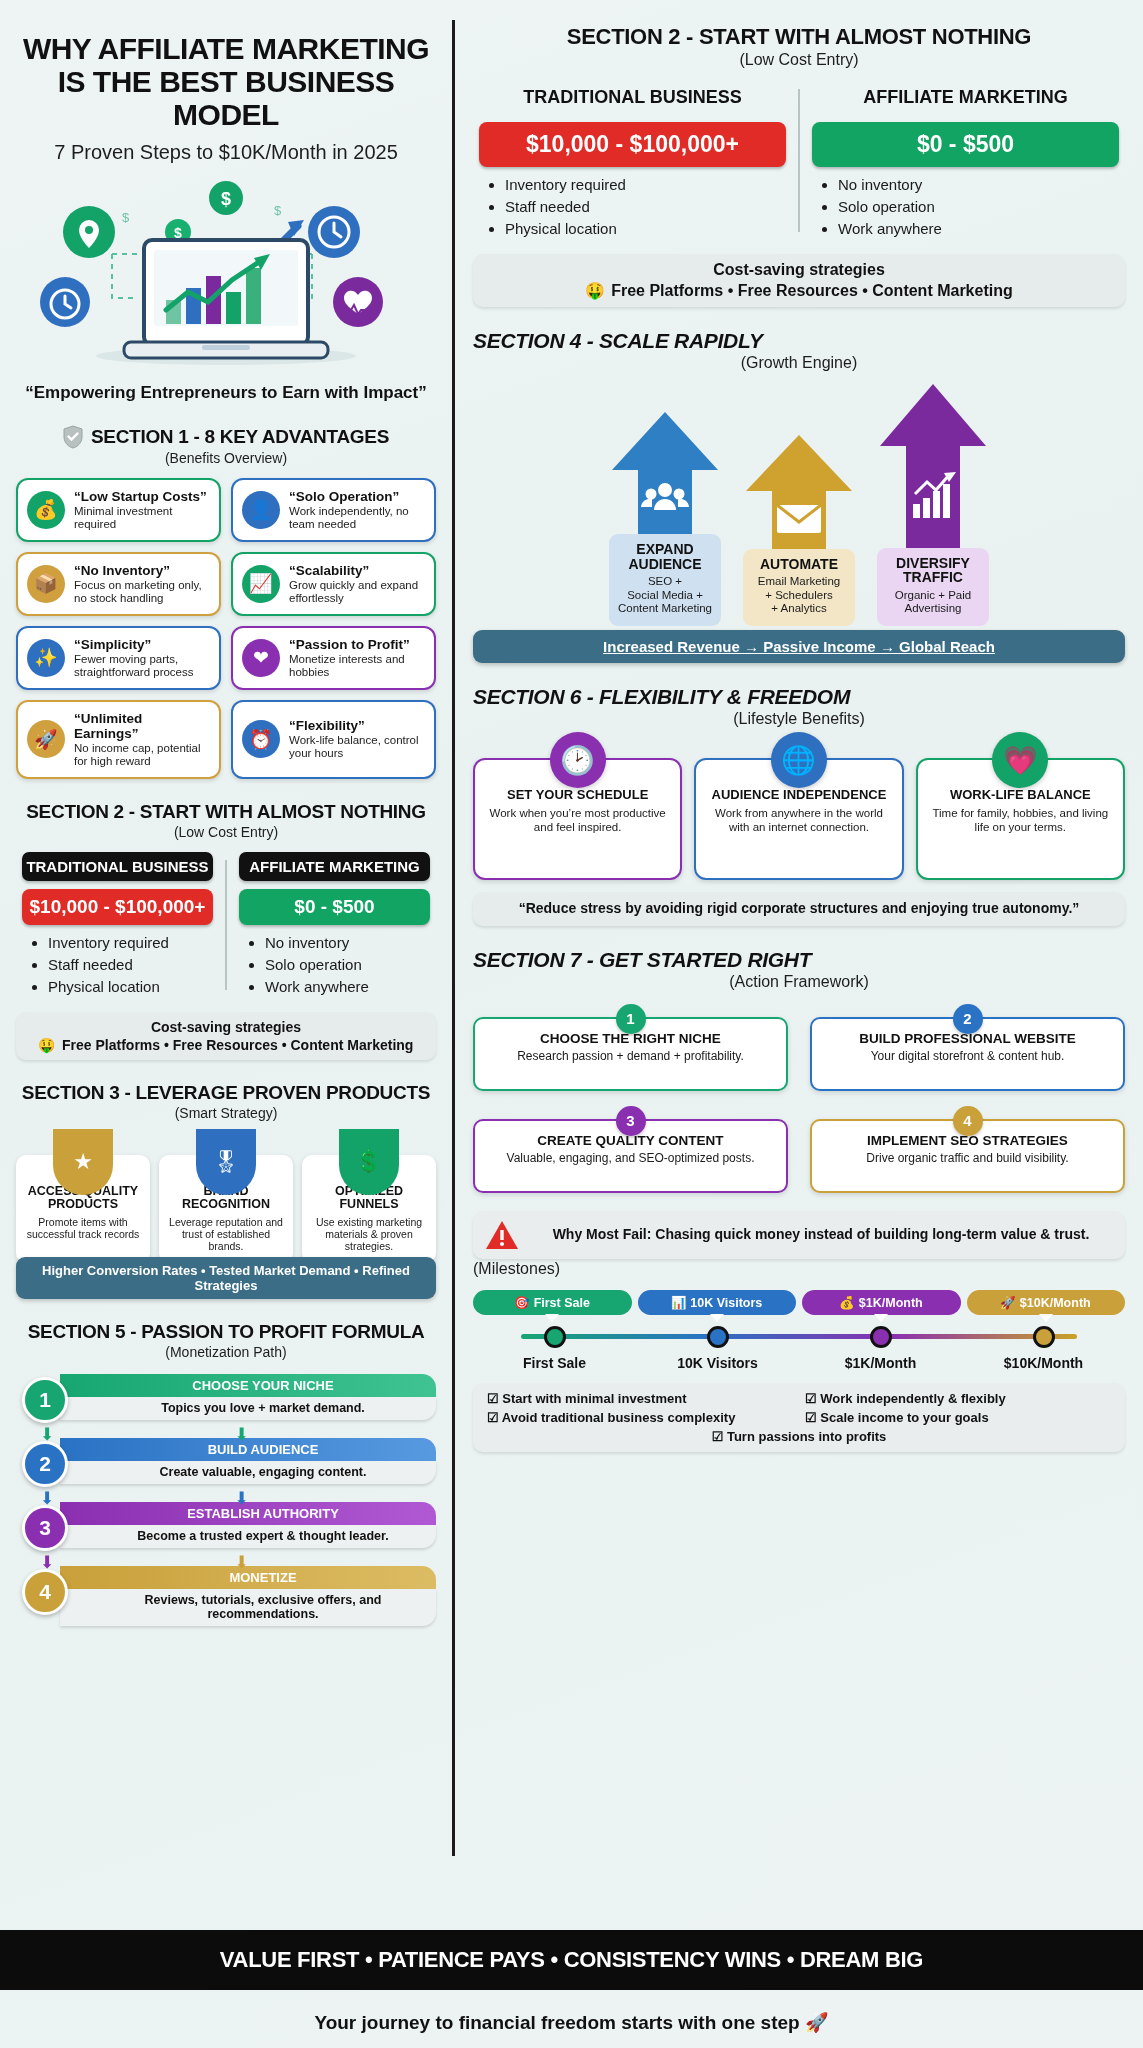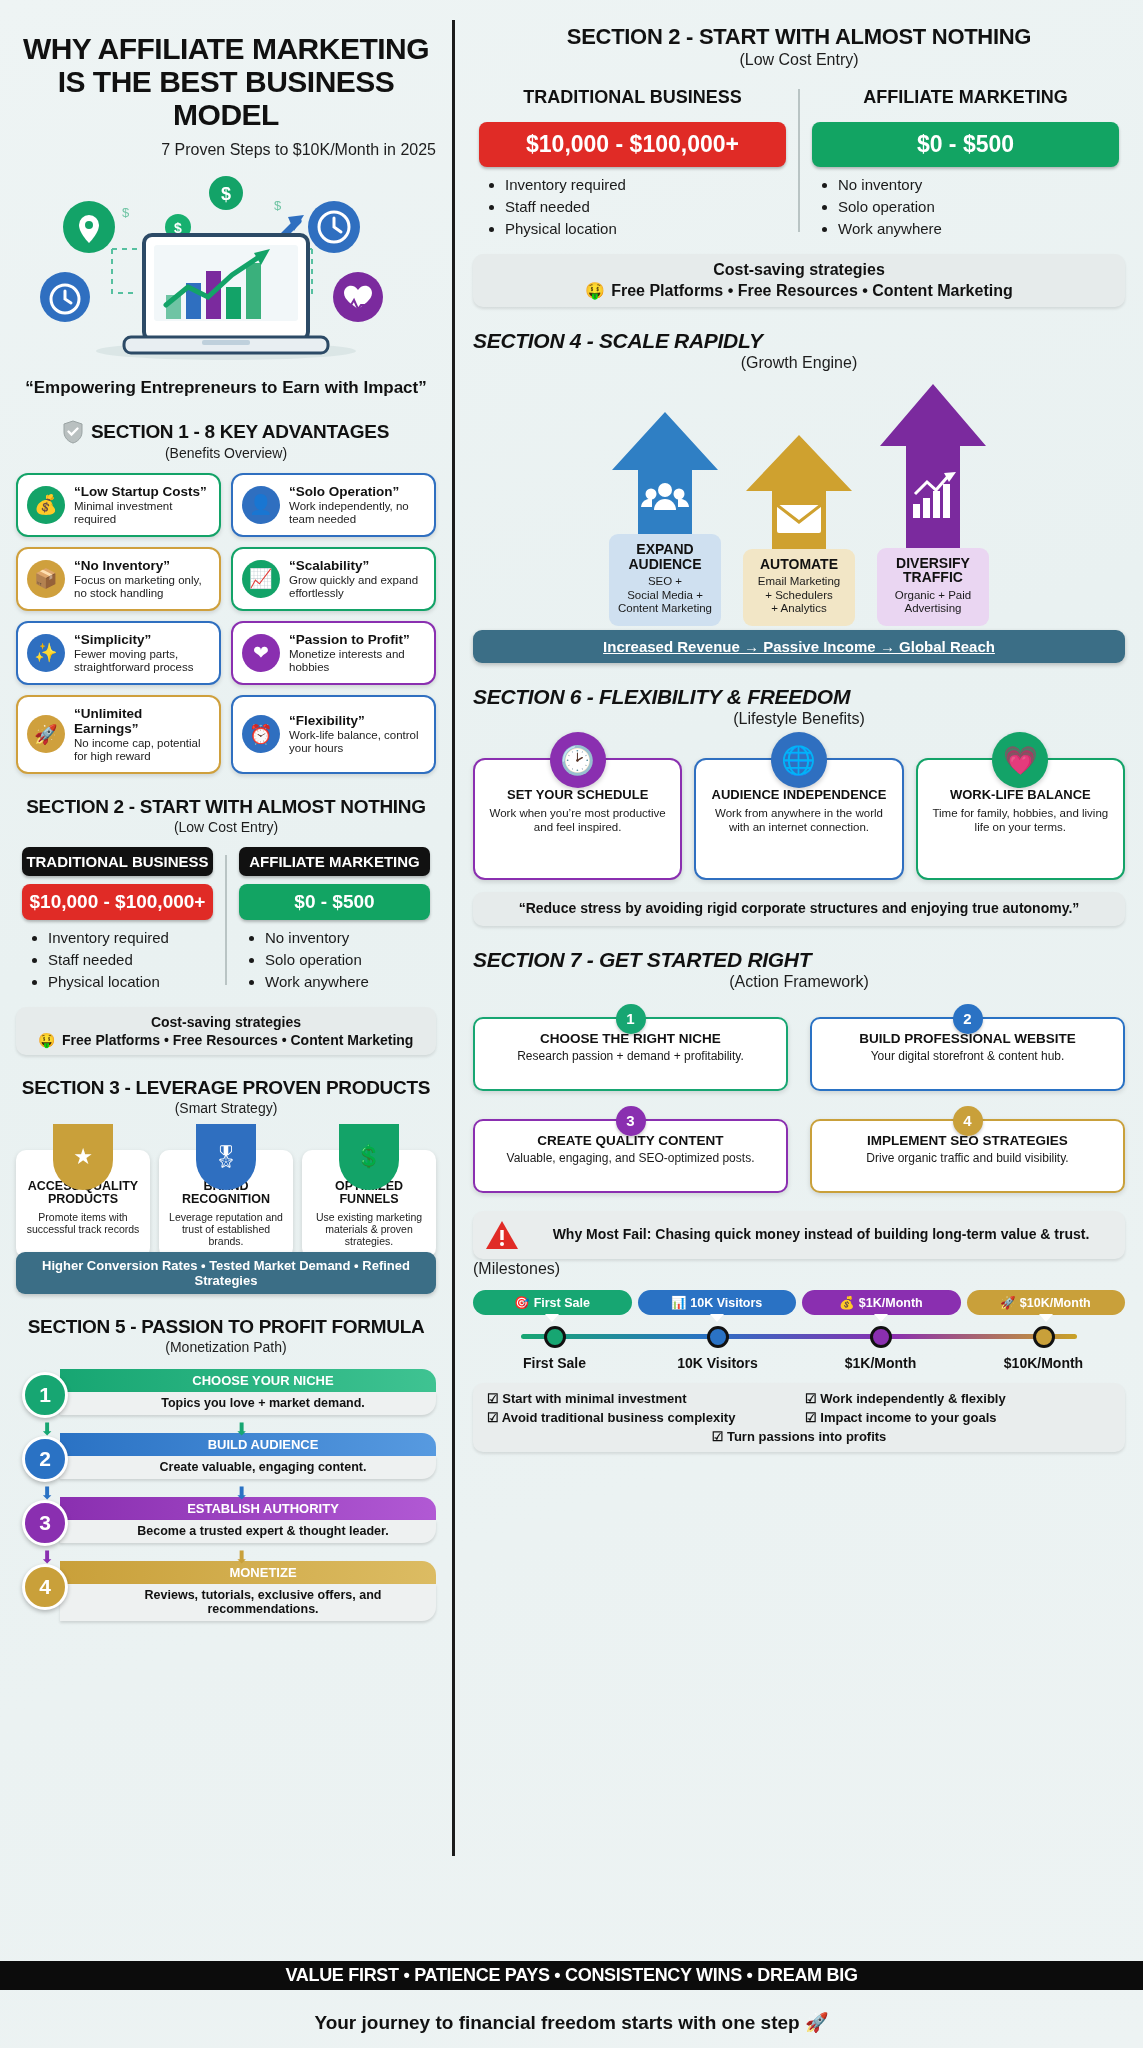--- a/index.html
+++ b/index.html
@@ -13,21 +13,21 @@
   .page { width: 1143px; height: 2048px; position: relative;
     background: linear-gradient(160deg,#eef4f4 0%,#e9f1f1 40%,#edf3f3 100%); }
   .cols { display: flex; height: 1880px; padding: 10px 10px 0 10px; }
   .col-left { width: 432px; position: relative; padding: 8px 6px 0 6px; }
   .divider { width: 3px; background: #1b1b1b; margin: 10px 10px 24px 10px; }
   .col-right { width: 666px; position: relative; padding: 8px 6px 0 8px; }
 
   
   .headline { text-align: center; font-weight: bold; font-size: 30px;
     line-height: 1.1; letter-spacing: -0.5px; color: #111; margin-top: 14px; }
-  .subhead { text-align: right; font-size: 16px; color: #1d1d1d; margin-top: 10px; }
+  .subhead { text-align: center; font-size: 20px; color: #1d1d1d; margin-top: 10px; }
 
   
   .hero { height: 205px; position: relative; margin-top: 6px; }
   .hero svg { position: absolute; left: 50%; transform: translateX(-50%); top: 0; }
 
   .tagline { text-align:center; font-weight:bold; font-size:17px; color:#111; margin-top:8px; }
 
   
   .sec-h { text-align:center; font-weight:bold; font-size:19px; color:#111;
     letter-spacing:-0.3px; margin-top:22px; display:flex; align-items:center;
@@ -148,21 +148,21 @@
   .rm-labels { display:flex; margin-top:4px; }
   .rm-labels div { flex:1; text-align:center; font-weight:bold; font-size:14px; color:#111; }
   .check-box { background:#e9eded; border-radius:10px; margin-top:12px; padding:8px 14px;
     box-shadow:0 2px 3px rgba(0,0,0,.1); }
   .check-grid { display:grid; grid-template-columns:1fr 1fr; gap:4px 12px; }
   .chk { font-weight:bold; font-size:13px; color:#111; }
   .chk-center { text-align:center; font-weight:bold; font-size:13px; color:#111; margin-top:4px; }
 
   
   .footer-bar { position:absolute; left:0; right:0; bottom:58px; background:#0c0c0c;
-    color:#fff; text-align:center; font-weight:bold; font-size:18px; padding:4px 0;
+    color:#fff; text-align:center; font-weight:bold; font-size:22px; padding:17px 0;
     letter-spacing:-0.3px; }
   .footer-sub { position:absolute; left:0; right:0; bottom:14px; text-align:center;
     font-weight:bold; font-size:19px; color:#111; }
 </style>
 </head>
 <body>
 
 <div class="page">
 
   <div class="cols">
@@ -560,21 +560,21 @@
         <div>10K Visitors</div>
         <div>$1K/Month</div>
         <div>$10K/Month</div>
       </div>
 
       <div class="check-box">
         <div class="check-grid">
           <div class="chk">☑ <span>Start with minimal investment</span></div>
           <div class="chk">☑ <span>Work independently &amp; flexibly</span></div>
           <div class="chk">☑ <span>Avoid traditional business complexity</span></div>
-          <div class="chk">☑ <span>Impact income to your goals</span></div>
+          <div class="chk">☑ <span>Scale income to your goals</span></div>
         </div>
         <div class="chk-center">☑ <span>Turn passions into profits</span></div>
       </div>
 
     </div>
   </div>
 
   <div class="footer-bar">VALUE FIRST  •  PATIENCE PAYS  •  CONSISTENCY WINS  •  DREAM BIG</div>
   <div class="footer-sub">Your journey to financial freedom starts with one step 🚀</div>
 </div>

